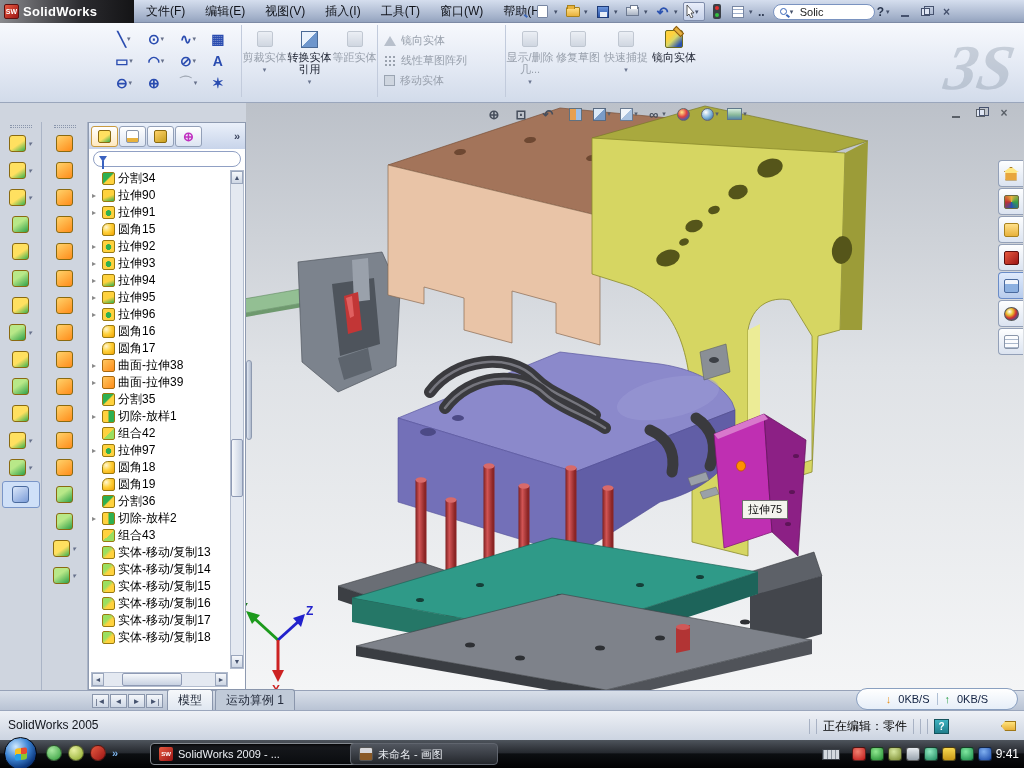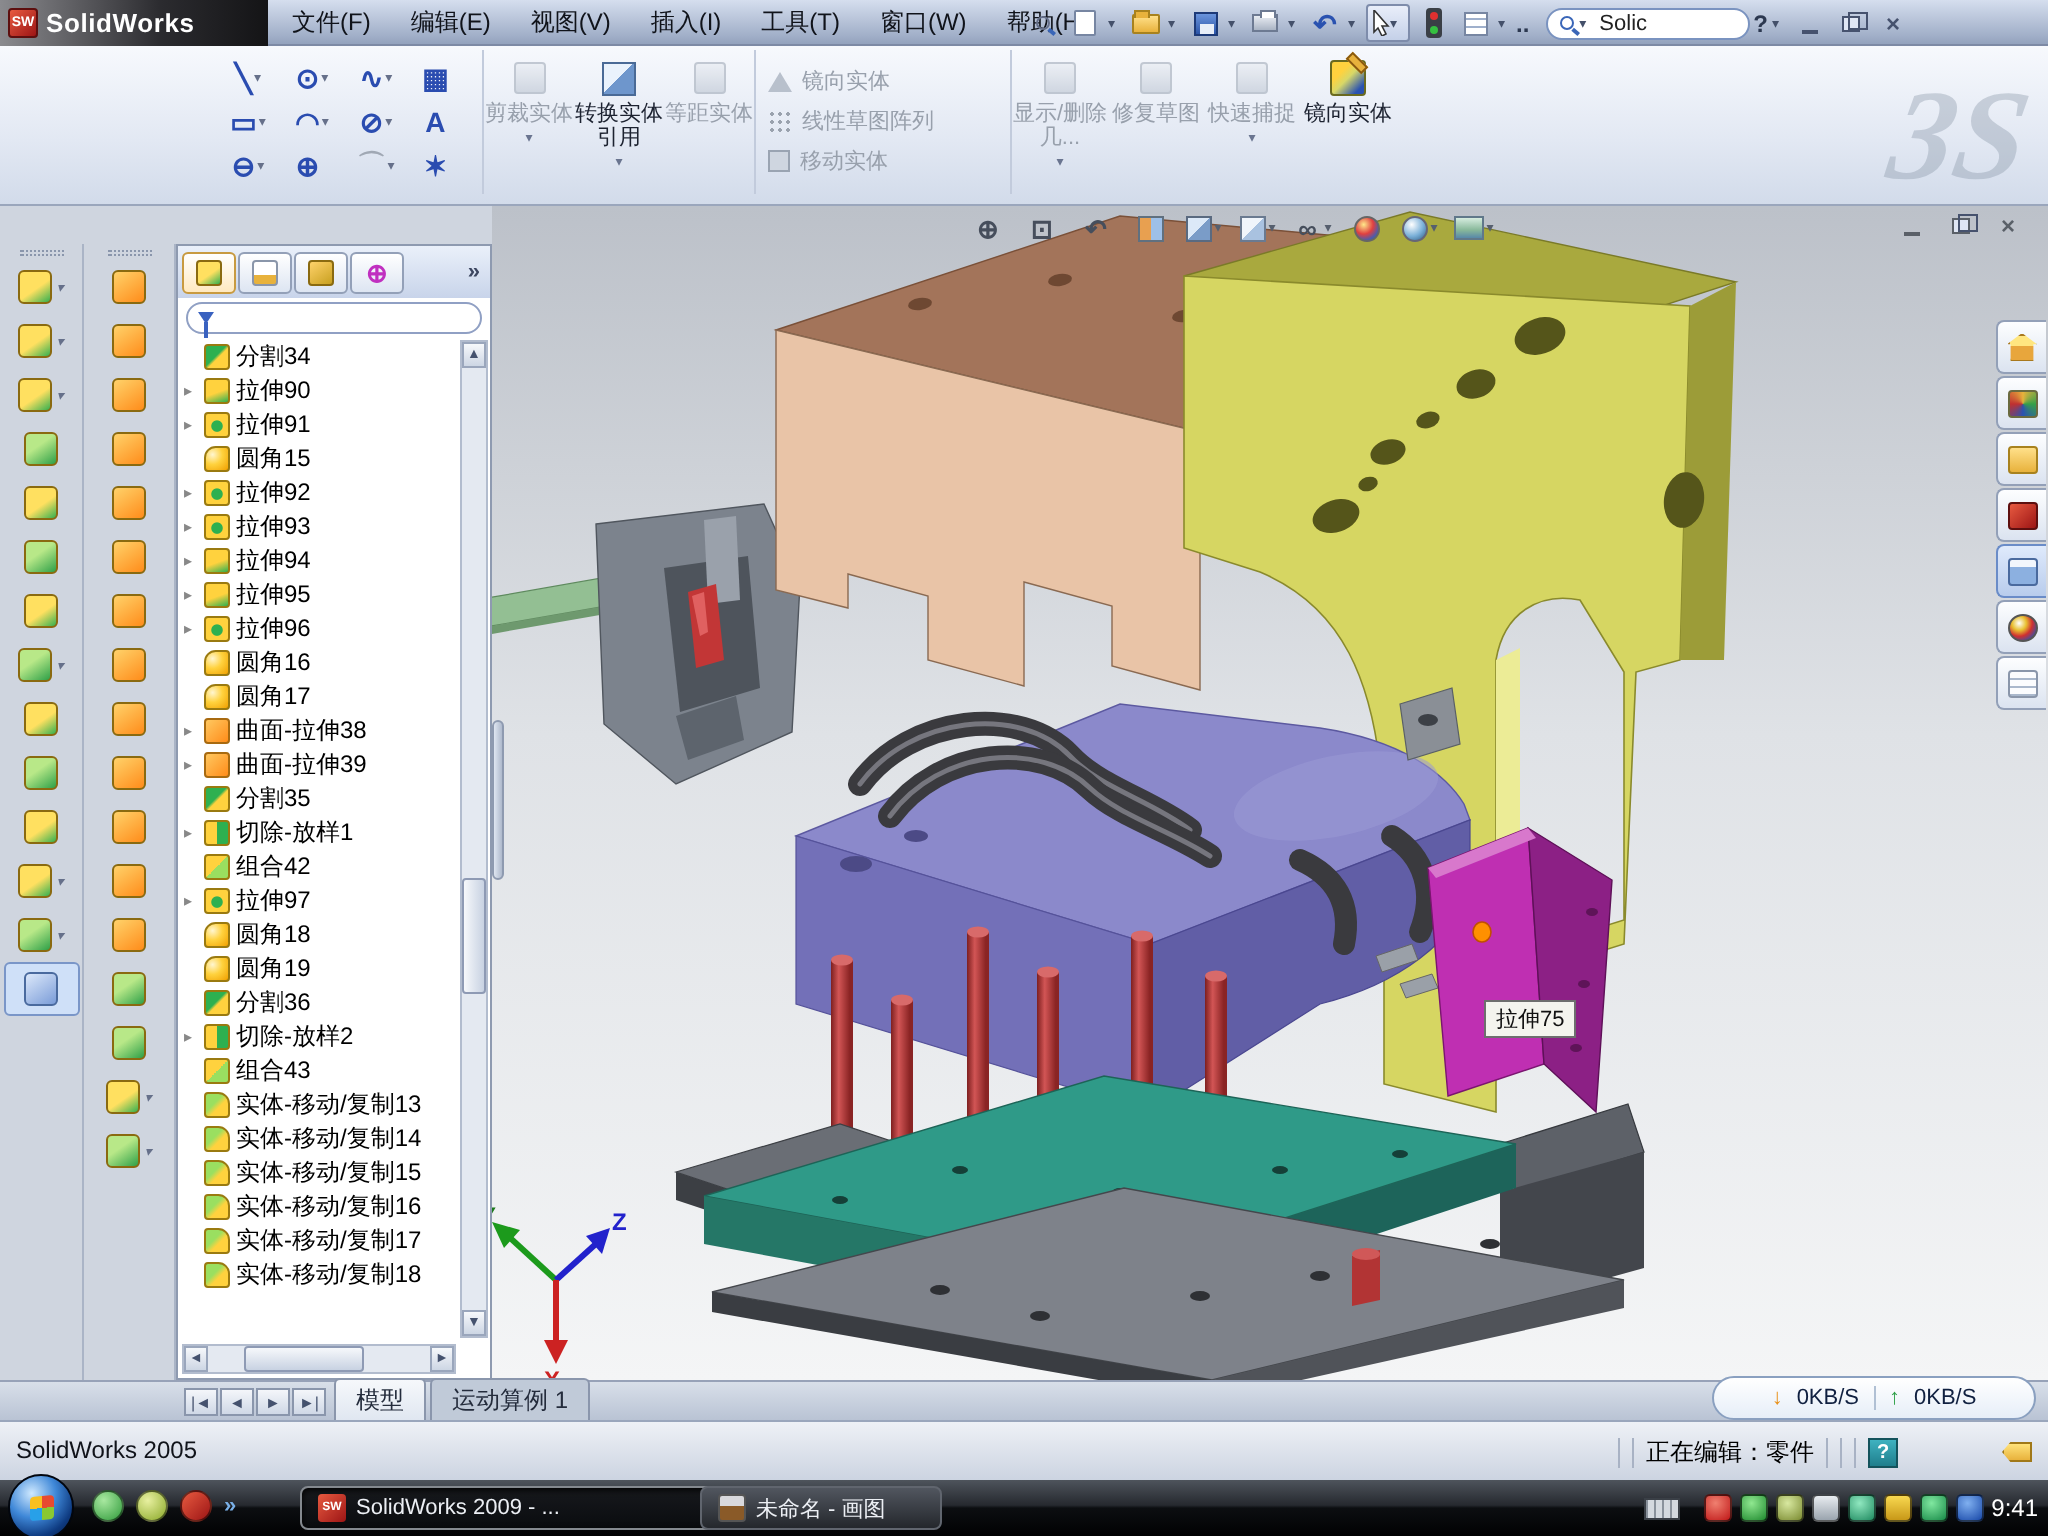--- a/index.html
+++ b/index.html
@@ -1093,21 +1093,21 @@
       <span class="qli" style="background: radial-gradient(circle at 35% 30%, rgb(168, 232, 160), rgb(47, 154, 58));"></span>
           <span class="qli" style="background: radial-gradient(circle at 35% 30%, rgb(232, 240, 160), rgb(138, 168, 40));"></span>
           <span class="qli" style="background: linear-gradient(135deg, rgb(232, 90, 64), rgb(156, 21, 21));"></span>
         </span>
       <span class="qlchev">»</span>
     </div>
     <div class="taskbtn on" style="left:150px;width:223px">
       <span class="tb-sw">SW</span>
       <span>SolidWorks 2009 - ...</span>
     </div>
-    <div class="taskbtn" style="left:350px;width:121px">
+    <div class="taskbtn" style="left:350px;width:148px">
       <span class="tb-paint"></span>
       <span>未命名 - 画图</span>
     </div>
     <span class="kbicon"></span>
     <div class="trayrow">
 
     <span class="tray" style="background: radial-gradient(circle at 40% 30%, rgb(240, 128, 112), rgb(192, 24, 24));"></span>
         <span class="tray" style="background: radial-gradient(circle at 40% 30%, rgb(144, 232, 144), rgb(31, 138, 47));"></span>
         <span class="tray" style="background: radial-gradient(circle at 40% 30%, rgb(216, 232, 160), rgb(122, 138, 48));"></span>
         <span class="tray" style="background: linear-gradient(rgb(232, 236, 240), rgb(154, 164, 174));"></span>

